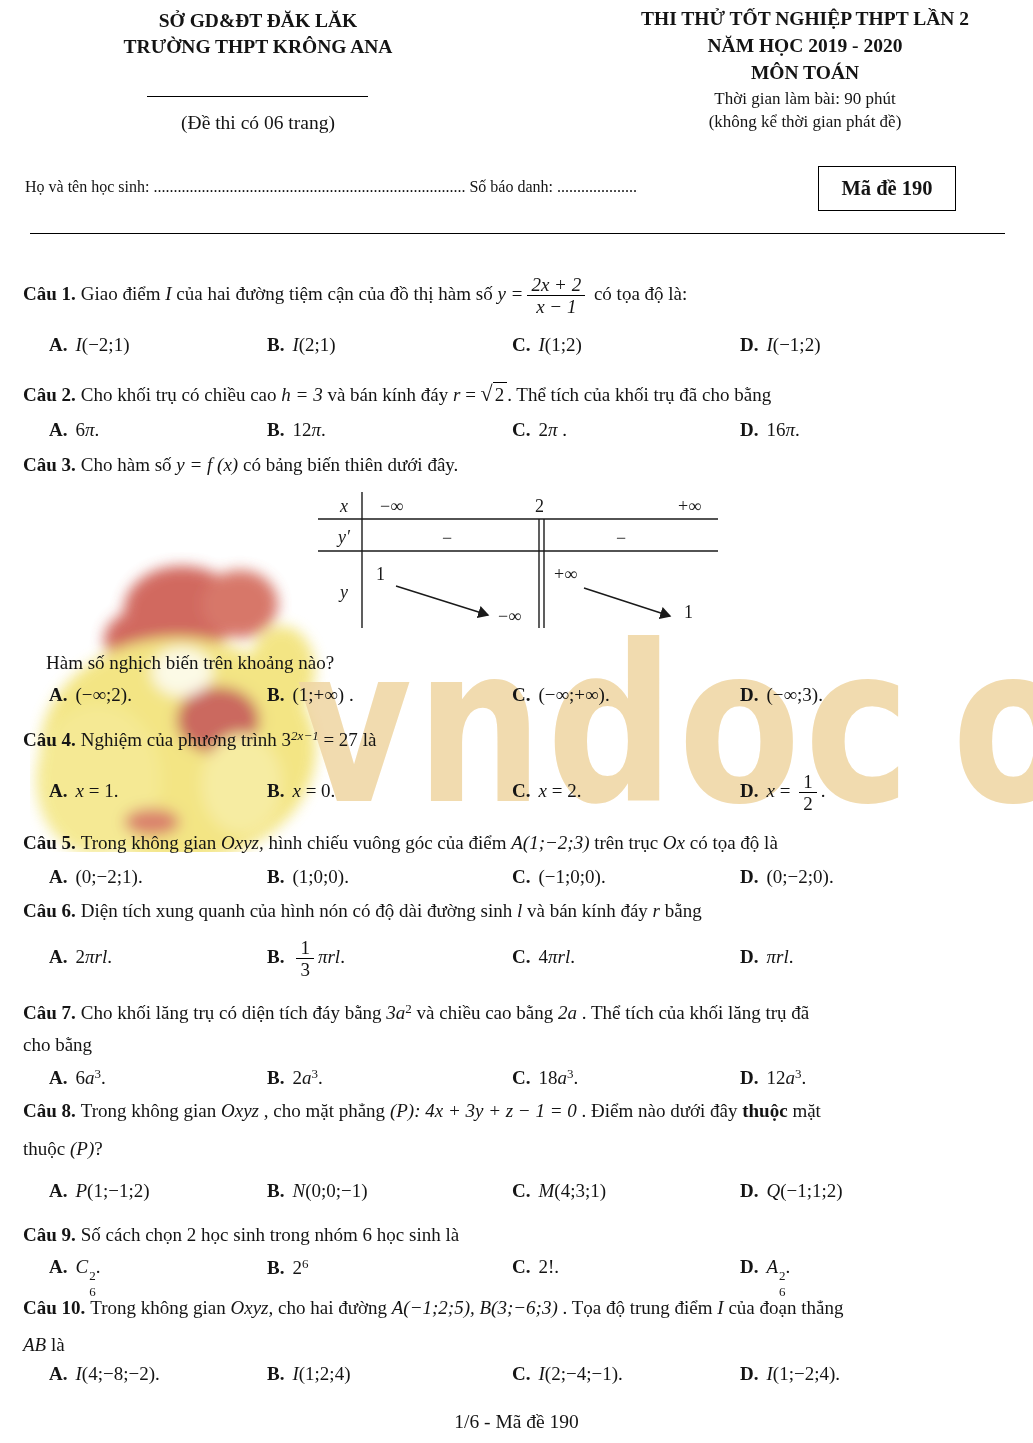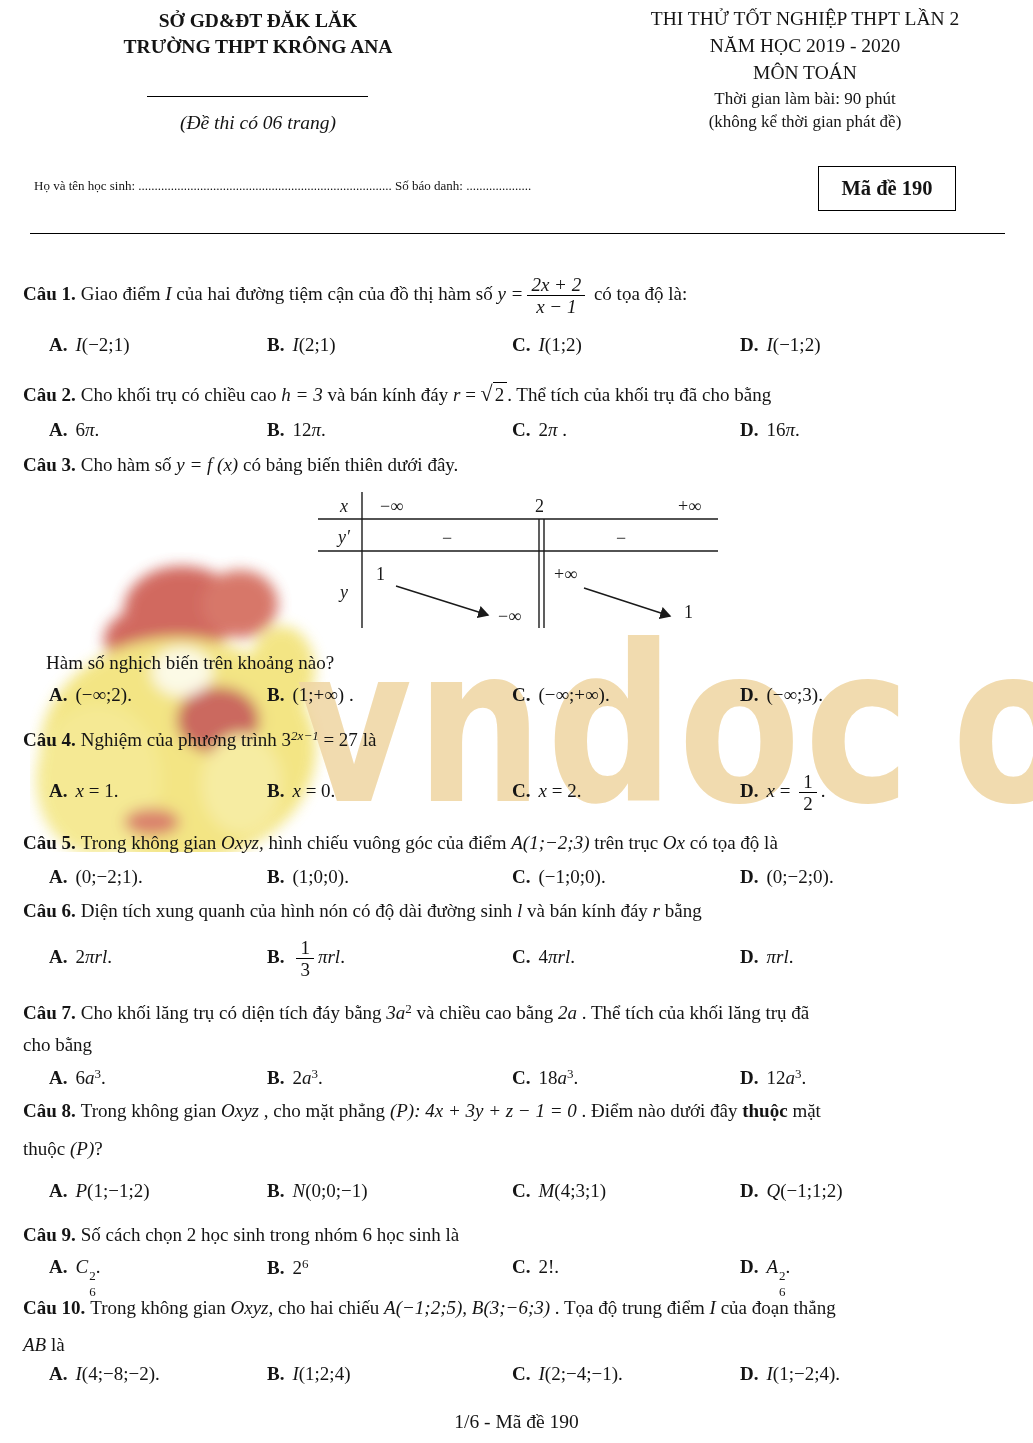--- a/index.html
+++ b/index.html
@@ -4,25 +4,25 @@
 <style>
   html,body{margin:0;padding:0;background:#e8e8e8;}
   .page{position:relative;width:1033px;height:1443px;background:#ffffff;overflow:hidden;
         font-family:"Liberation Serif",serif;font-size:19px;color:#141414;margin:0 auto;}
   .abs{position:absolute;}
   .b{font-weight:bold;}
   .i{font-style:italic;}
   
   .hdr-left{left:58px;top:8px;width:400px;text-align:center;font-weight:bold;font-size:19.5px;line-height:1.35;}
   .hdr-right{left:588px;top:6px;width:434px;text-align:center;line-height:1.38;}
-  .hdr-right .t{font-weight:normal;font-size:19.5px;}
+  .hdr-right .t{font-weight:bold;font-size:19.5px;}
   .hdr-right .s{font-size:17px;}
   .hline{left:147px;top:96px;width:221px;border-top:1.6px solid #000;height:0;}
-  .pagenote{left:58px;top:112px;width:400px;text-align:center;font-style:italic;font-size:19.5px;}
-  .stu{left:34px;top:178px;font-size:13px;white-space:nowrap;}
+  .pagenote{left:58px;top:112px;width:400px;text-align:center;font-size:19.5px;}
+  .stu{left:25px;top:178px;font-size:16px;white-space:nowrap;}
   .codebox{left:818px;top:166px;width:136px;height:43px;border:1.8px solid #000;
            display:flex;align-items:center;justify-content:center;font-weight:bold;font-size:20.5px;}
   .divider{left:30px;top:233px;width:975px;border-top:1.8px solid #000;height:0;}
   
   .q{position:absolute;left:23px;line-height:1.4;white-space:nowrap;}
   .ql{font-weight:bold;margin-right:5px;}
   .orow{position:absolute;left:0;width:821px;height:34px;}
   .opt{position:absolute;top:0;white-space:nowrap;}
   .oA{left:49px;} .oB{left:267px;} .oC{left:512px;} .oD{left:740px;}
   .opt .k{font-weight:bold;margin-right:8px;}
@@ -198,21 +198,21 @@
           <span class="ssb">6</span>
         </span><span>.</span></span>
     <span class="opt oB"><span class="k">B.</span><span>2</span><sup class="s">6</sup></span>
     <span class="opt oC"><span class="k">C.</span><span>2!.</span></span>
     <span class="opt oD"><span class="k">D.</span><span class="i">A</span><span class="ss">
           <span>2</span>
           <span class="ssb">6</span>
         </span><span>.</span></span>
   </div>
 
-  <div class="q z1" style="top:1295px"><span class="ql">Câu 10.</span><span>Trong không gian  </span><span class="i">Oxyz,</span><span> cho hai chiếu  </span><span class="i">A(−1;2;5),  B(3;−6;3)</span><span> . Tọa độ trung điểm  </span><span class="i">I</span><span>  của đoạn thẳng</span></div>
+  <div class="q z1" style="top:1295px"><span class="ql">Câu 10.</span><span>Trong không gian  </span><span class="i">Oxyz,</span><span> cho hai đường  </span><span class="i">A(−1;2;5),  B(3;−6;3)</span><span> . Tọa độ trung điểm  </span><span class="i">I</span><span>  của đoạn thẳng</span></div>
   <div class="q z1" style="top:1332px"><span class="i">AB</span><span> là</span></div>
   <div class="orow z1" style="top:1363px">
     <span class="opt oA"><span class="k">A.</span><span class="i">I</span><span>(4;−8;−2).</span></span>
     <span class="opt oB"><span class="k">B.</span><span class="i">I</span><span>(1;2;4)</span></span>
     <span class="opt oC"><span class="k">C.</span><span class="i">I</span><span>(2;−4;−1).</span></span>
     <span class="opt oD"><span class="k">D.</span><span class="i">I</span><span>(1;−2;4).</span></span>
   </div>
 
   <div class="abs footer z1">1/6 - Mã đề 190</div>
 

